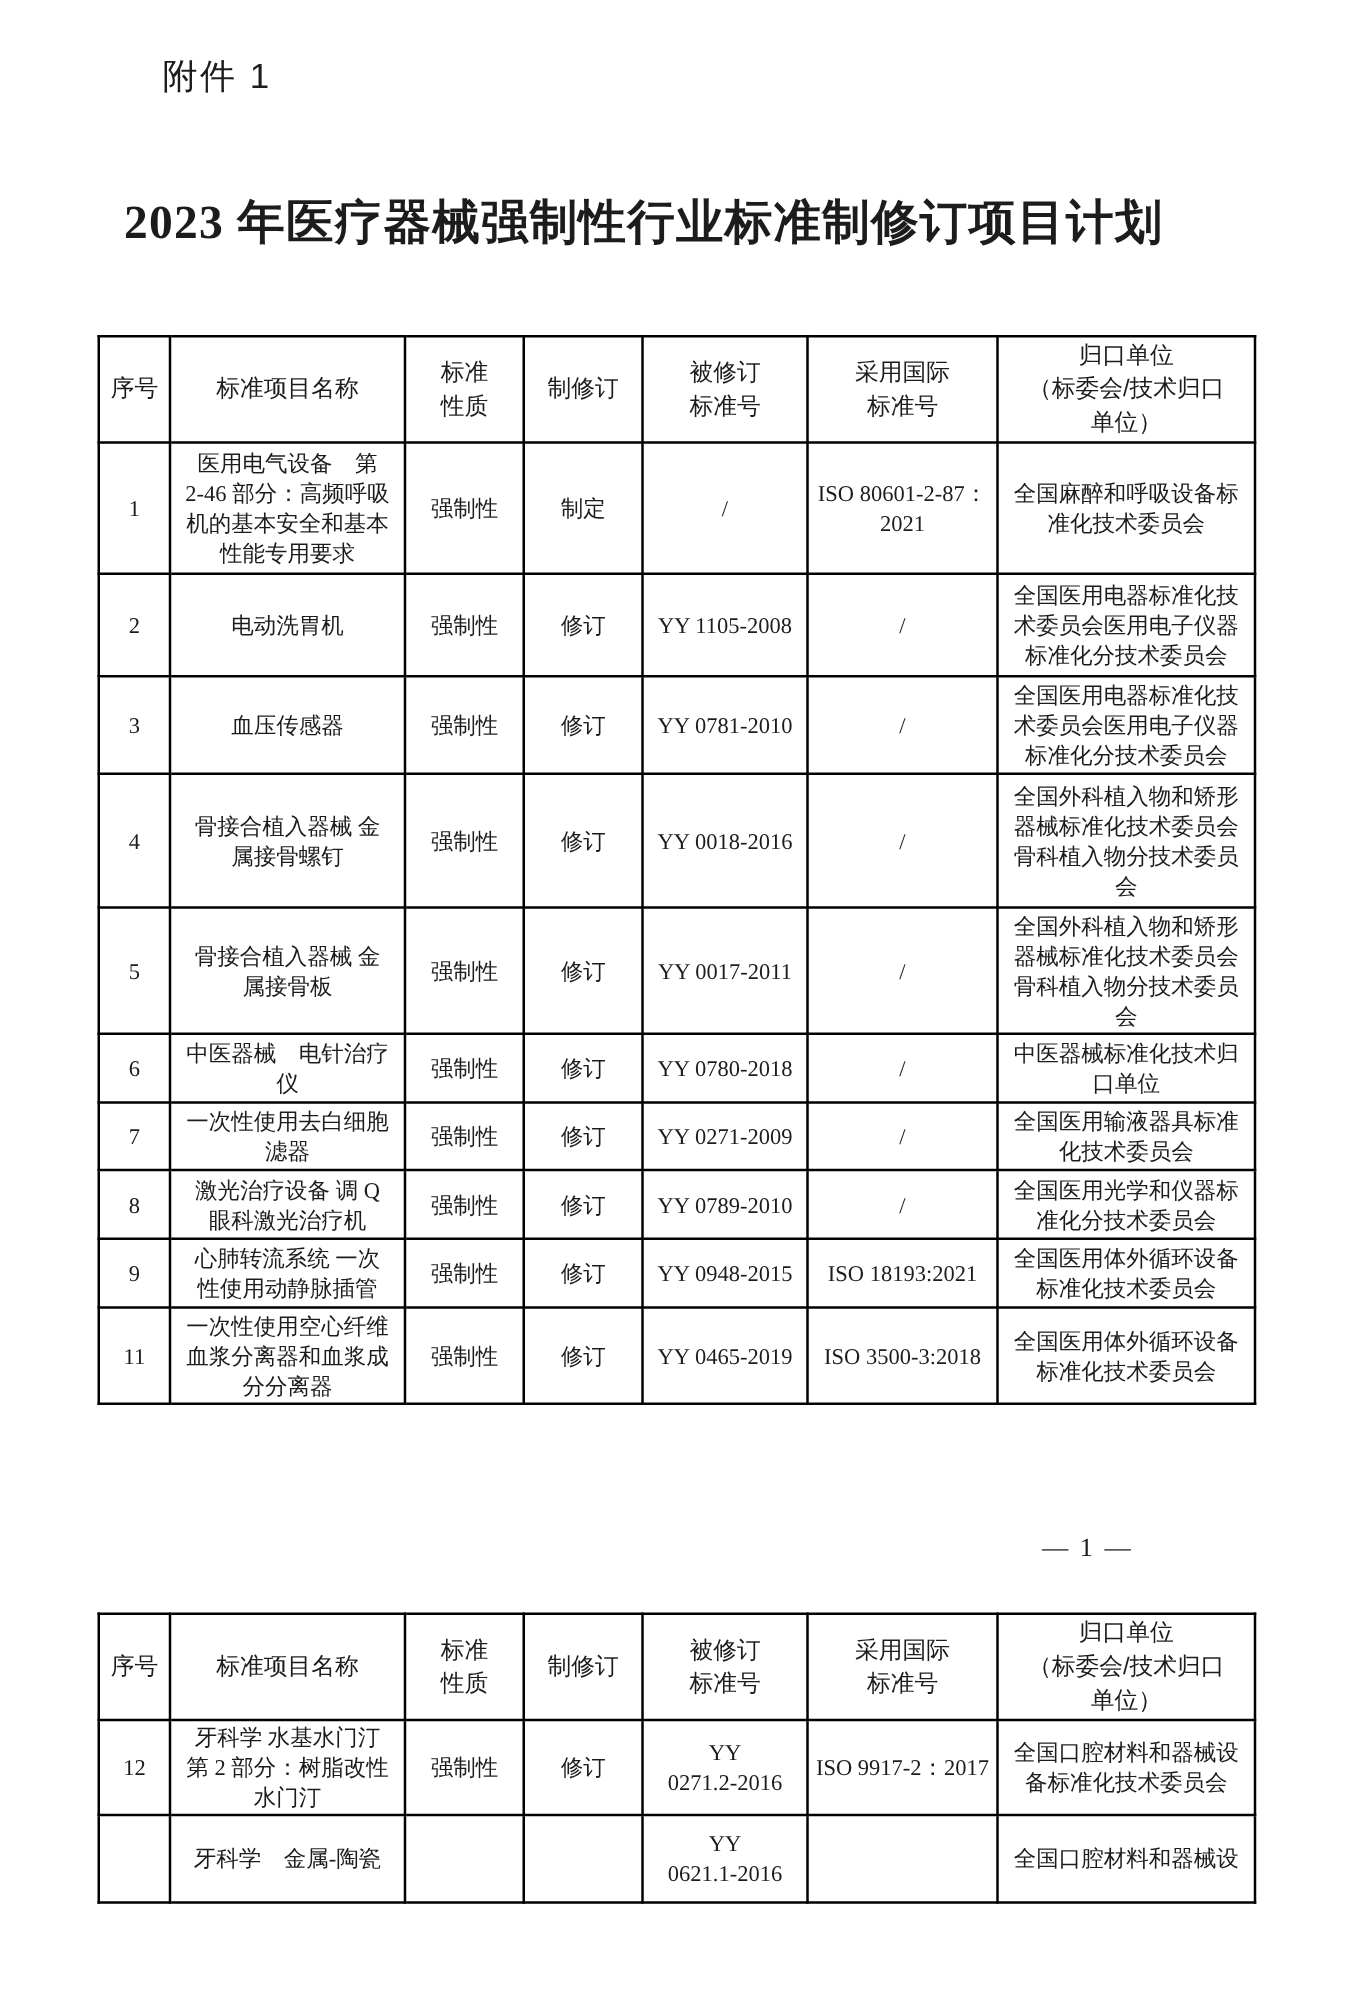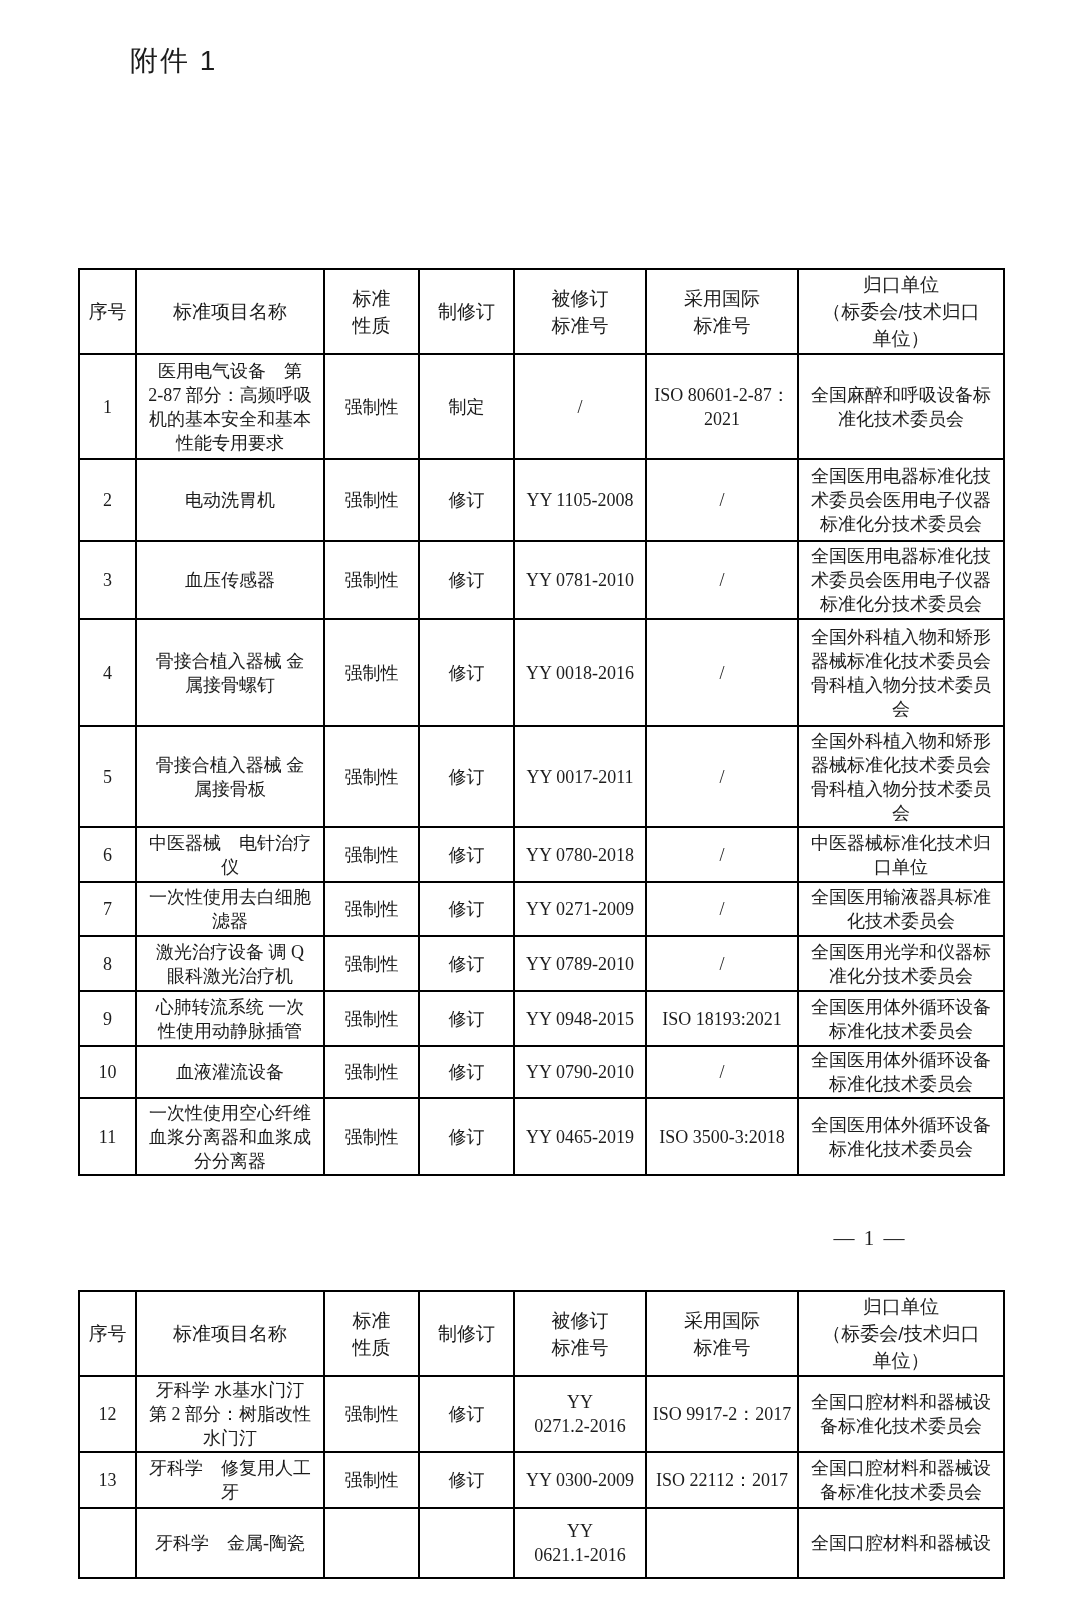--- a/index.html
+++ b/index.html
@@ -69,20 +69,21 @@
     letter-spacing: 2px;
   }
 </style>
 </head>
 <body>
 
 <div class="page">
 
   <div class="attachment-label">附件 1</div>
 
+  <div class="doc-title">2023 年医疗器械强制性行业标准制修订项目计划</div>
 
   <table class="std-table" id="table-page1">
       <colgroup>
         <col style="width: 57px;">
         <col style="width: 188px;">
         <col style="width: 95px;">
         <col style="width: 95px;">
         <col style="width: 132px;">
         <col style="width: 152px;">
         <col style="width: 206px;">
@@ -100,21 +101,21 @@
 标准号</th>
           <th>归口单位
 （标委会/技术归口
 单位）</th>
         </tr>
       </thead>
       <tbody>
         <tr style="height: 105px;">
           <td>1</td>
           <td>医用电气设备　第
-2-87 部分：高频呼吸
+2-46 部分：高频呼吸
 机的基本安全和基本
 性能专用要求</td>
           <td>强制性</td>
           <td>制定</td>
           <td>/</td>
           <td>ISO 80601-2-87：
 2021</td>
           <td>全国麻醉和呼吸设备标
 准化技术委员会</td>
         </tr>
@@ -200,30 +201,20 @@
 准化分技术委员会</td>
         </tr>
         <tr style="height: 55px;">
           <td>9</td>
           <td>心肺转流系统 一次
 性使用动静脉插管</td>
           <td>强制性</td>
           <td>修订</td>
           <td>YY 0948-2015</td>
           <td>ISO 18193:2021</td>
-          <td>全国医用体外循环设备
-标准化技术委员会</td>
-        </tr>
-        <tr style="height: 51px;">
-          <td>10</td>
-          <td>血液灌流设备</td>
-          <td>强制性</td>
-          <td>修订</td>
-          <td>YY 0790-2010</td>
-          <td>/</td>
           <td>全国医用体外循环设备
 标准化技术委员会</td>
         </tr>
         <tr style="height: 77px;">
           <td>11</td>
           <td>一次性使用空心纤维
 血浆分离器和血浆成
 分分离器</td>
           <td>强制性</td>
           <td>修订</td>
@@ -270,31 +261,20 @@
 第 2 部分：树脂改性
 水门汀</td>
           <td>强制性</td>
           <td>修订</td>
           <td>YY
 0271.2-2016</td>
           <td>ISO 9917-2：2017</td>
           <td>全国口腔材料和器械设
 备标准化技术委员会</td>
         </tr>
-        <tr style="height: 56px;">
-          <td>13</td>
-          <td>牙科学　修复用人工
-牙</td>
-          <td>强制性</td>
-          <td>修订</td>
-          <td>YY 0300-2009</td>
-          <td>ISO 22112：2017</td>
-          <td>全国口腔材料和器械设
-备标准化技术委员会</td>
-        </tr>
         <tr style="height: 70px;">
           <td></td>
           <td>牙科学　金属-陶瓷</td>
           <td></td>
           <td></td>
           <td>YY
 0621.1-2016</td>
           <td></td>
           <td>全国口腔材料和器械设</td>
         </tr>

